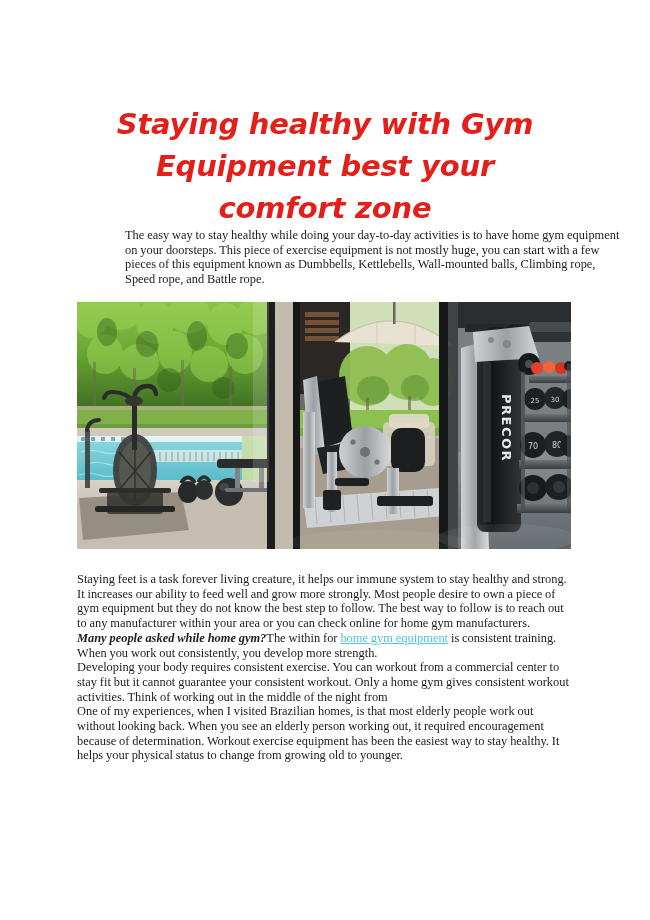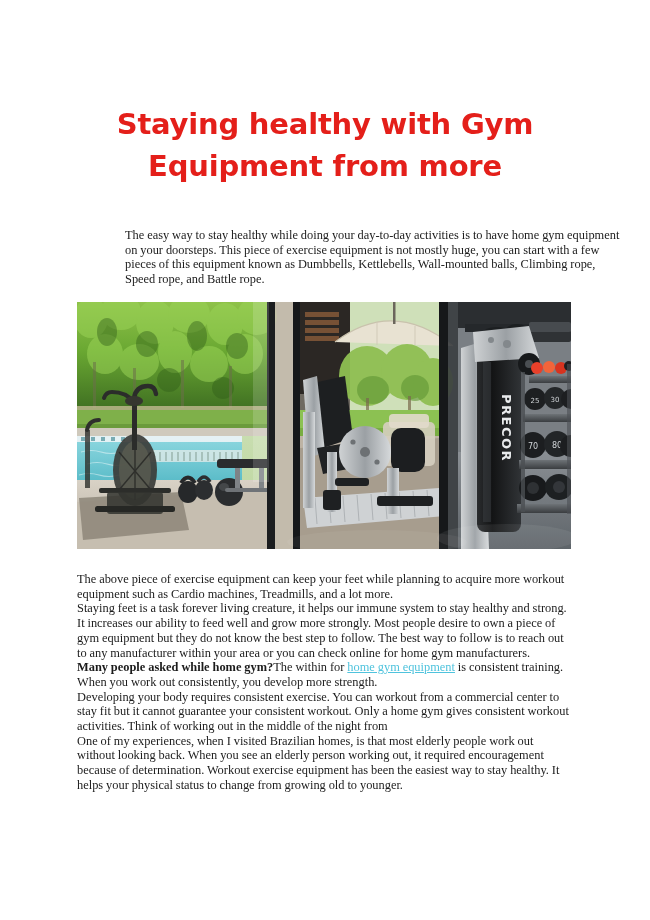--- a/index.html
+++ b/index.html
@@ -30,40 +30,41 @@
     top: 84px;
     width: 500px;
     text-align: center;
     color: #e41f1a;
     font-family: "DejaVu Sans", sans-serif;
     font-weight: bold;
     font-size: 29px;
     line-height: 42px;
     letter-spacing: -0.2px;
   }
-  .doc-title .tl { display: block; }
+  .doc-title .tl { display: block; font-style: italic; }
 
   
   .body-block {
     position: absolute;
     left: 77px;
     width: 497px;
     font-family: "Liberation Serif", serif;
     font-size: 12.4px;
     line-height: 14.7px;
     color: #1b1b1b;
     text-align: left;
     word-spacing: -0.2px;
   }
   .body-block p { margin: 0; }
 
   #intro-paragraph { top: 228px; margin-left: 48px; }
   #body-paragraphs { top: 572px; }
 
   .lead-italic {
+    font-style: italic;
     font-weight: bold;
   }
   .inline-link {
     color: #4fc3dd;
     text-decoration: underline;
   }
 
   
   .photo-figure {
     position: absolute;
@@ -76,21 +77,22 @@
   }
   .photo-figure svg { display: block; width: 100%; height: 100%; }
 </style>
 </head>
 <body>
 
 <div class="page">
 
   <h1 class="doc-title">
     <span class="tl">Staying healthy with Gym</span>
-    <span class="tl">Equipment from more</span>
+    <span class="tl">Equipment best your</span>
+    <span class="tl">comfort zone</span>
   </h1>
 
   <div class="body-block" id="intro-paragraph">
     <p>The easy way to stay healthy while doing your day-to-day activities is to have home gym equipment on your doorsteps. This piece of exercise equipment is not mostly huge, you can start with a few pieces of this equipment known as Dumbbells, Kettlebells, Wall-mounted balls, Climbing rope, Speed rope, and Battle rope.</p>
   </div>
 
   <figure class="photo-figure" style="margin:0;">
     <svg viewBox="0 0 494 247" preserveAspectRatio="none">
       <defs>
         <linearGradient id="skyGrad" x1="0" y1="0" x2="0" y2="1">
@@ -408,20 +410,19 @@
           <rect x="490" y="62" width="4" height="150" fill="#4b4f53" opacity="0.6"></rect>
         </g>
 
         <ellipse cx="430" cy="236" rx="70" ry="14" fill="#ffffff" opacity="0.07"></ellipse>
         <ellipse cx="300" cy="240" rx="90" ry="12" fill="#ffffff" opacity="0.05"></ellipse>
       </g>
     </svg>
   </figure>
 
   <div class="body-block" id="body-paragraphs">
-    <p>The above piece of exercise equipment can keep your feet while planning to acquire more workout equipment such as Cardio machines, Treadmills, and a lot more.</p>
     <p>Staying feet is a task forever living creature, it helps our immune system to stay healthy and strong. It increases our ability to feed well and grow more strongly. Most people desire to own a piece of gym equipment but they do not know the best step to follow. The best way to follow is to reach out to any manufacturer within your area or you can check online for home gym manufacturers.</p>
     <p><span class="lead-italic">Many people asked while home gym?</span><span>The within for </span><a class="inline-link" href="#">home gym equipment</a><span> is consistent training. When you work out consistently, you develop more strength.</span></p>
     <p>Developing your body requires consistent exercise. You can workout from a commercial center to stay fit but it cannot guarantee your consistent workout. Only a home gym gives consistent workout activities. Think of working out in the middle of the night from</p>
     <p>One of my experiences, when I visited Brazilian homes, is that most elderly people work out without looking back. When you see an elderly person working out, it required encouragement because of determination. Workout exercise equipment has been the easiest way to stay healthy. It helps your physical status to change from growing old to younger.</p>
   </div>
 
 </div>
 
 </body></html>

